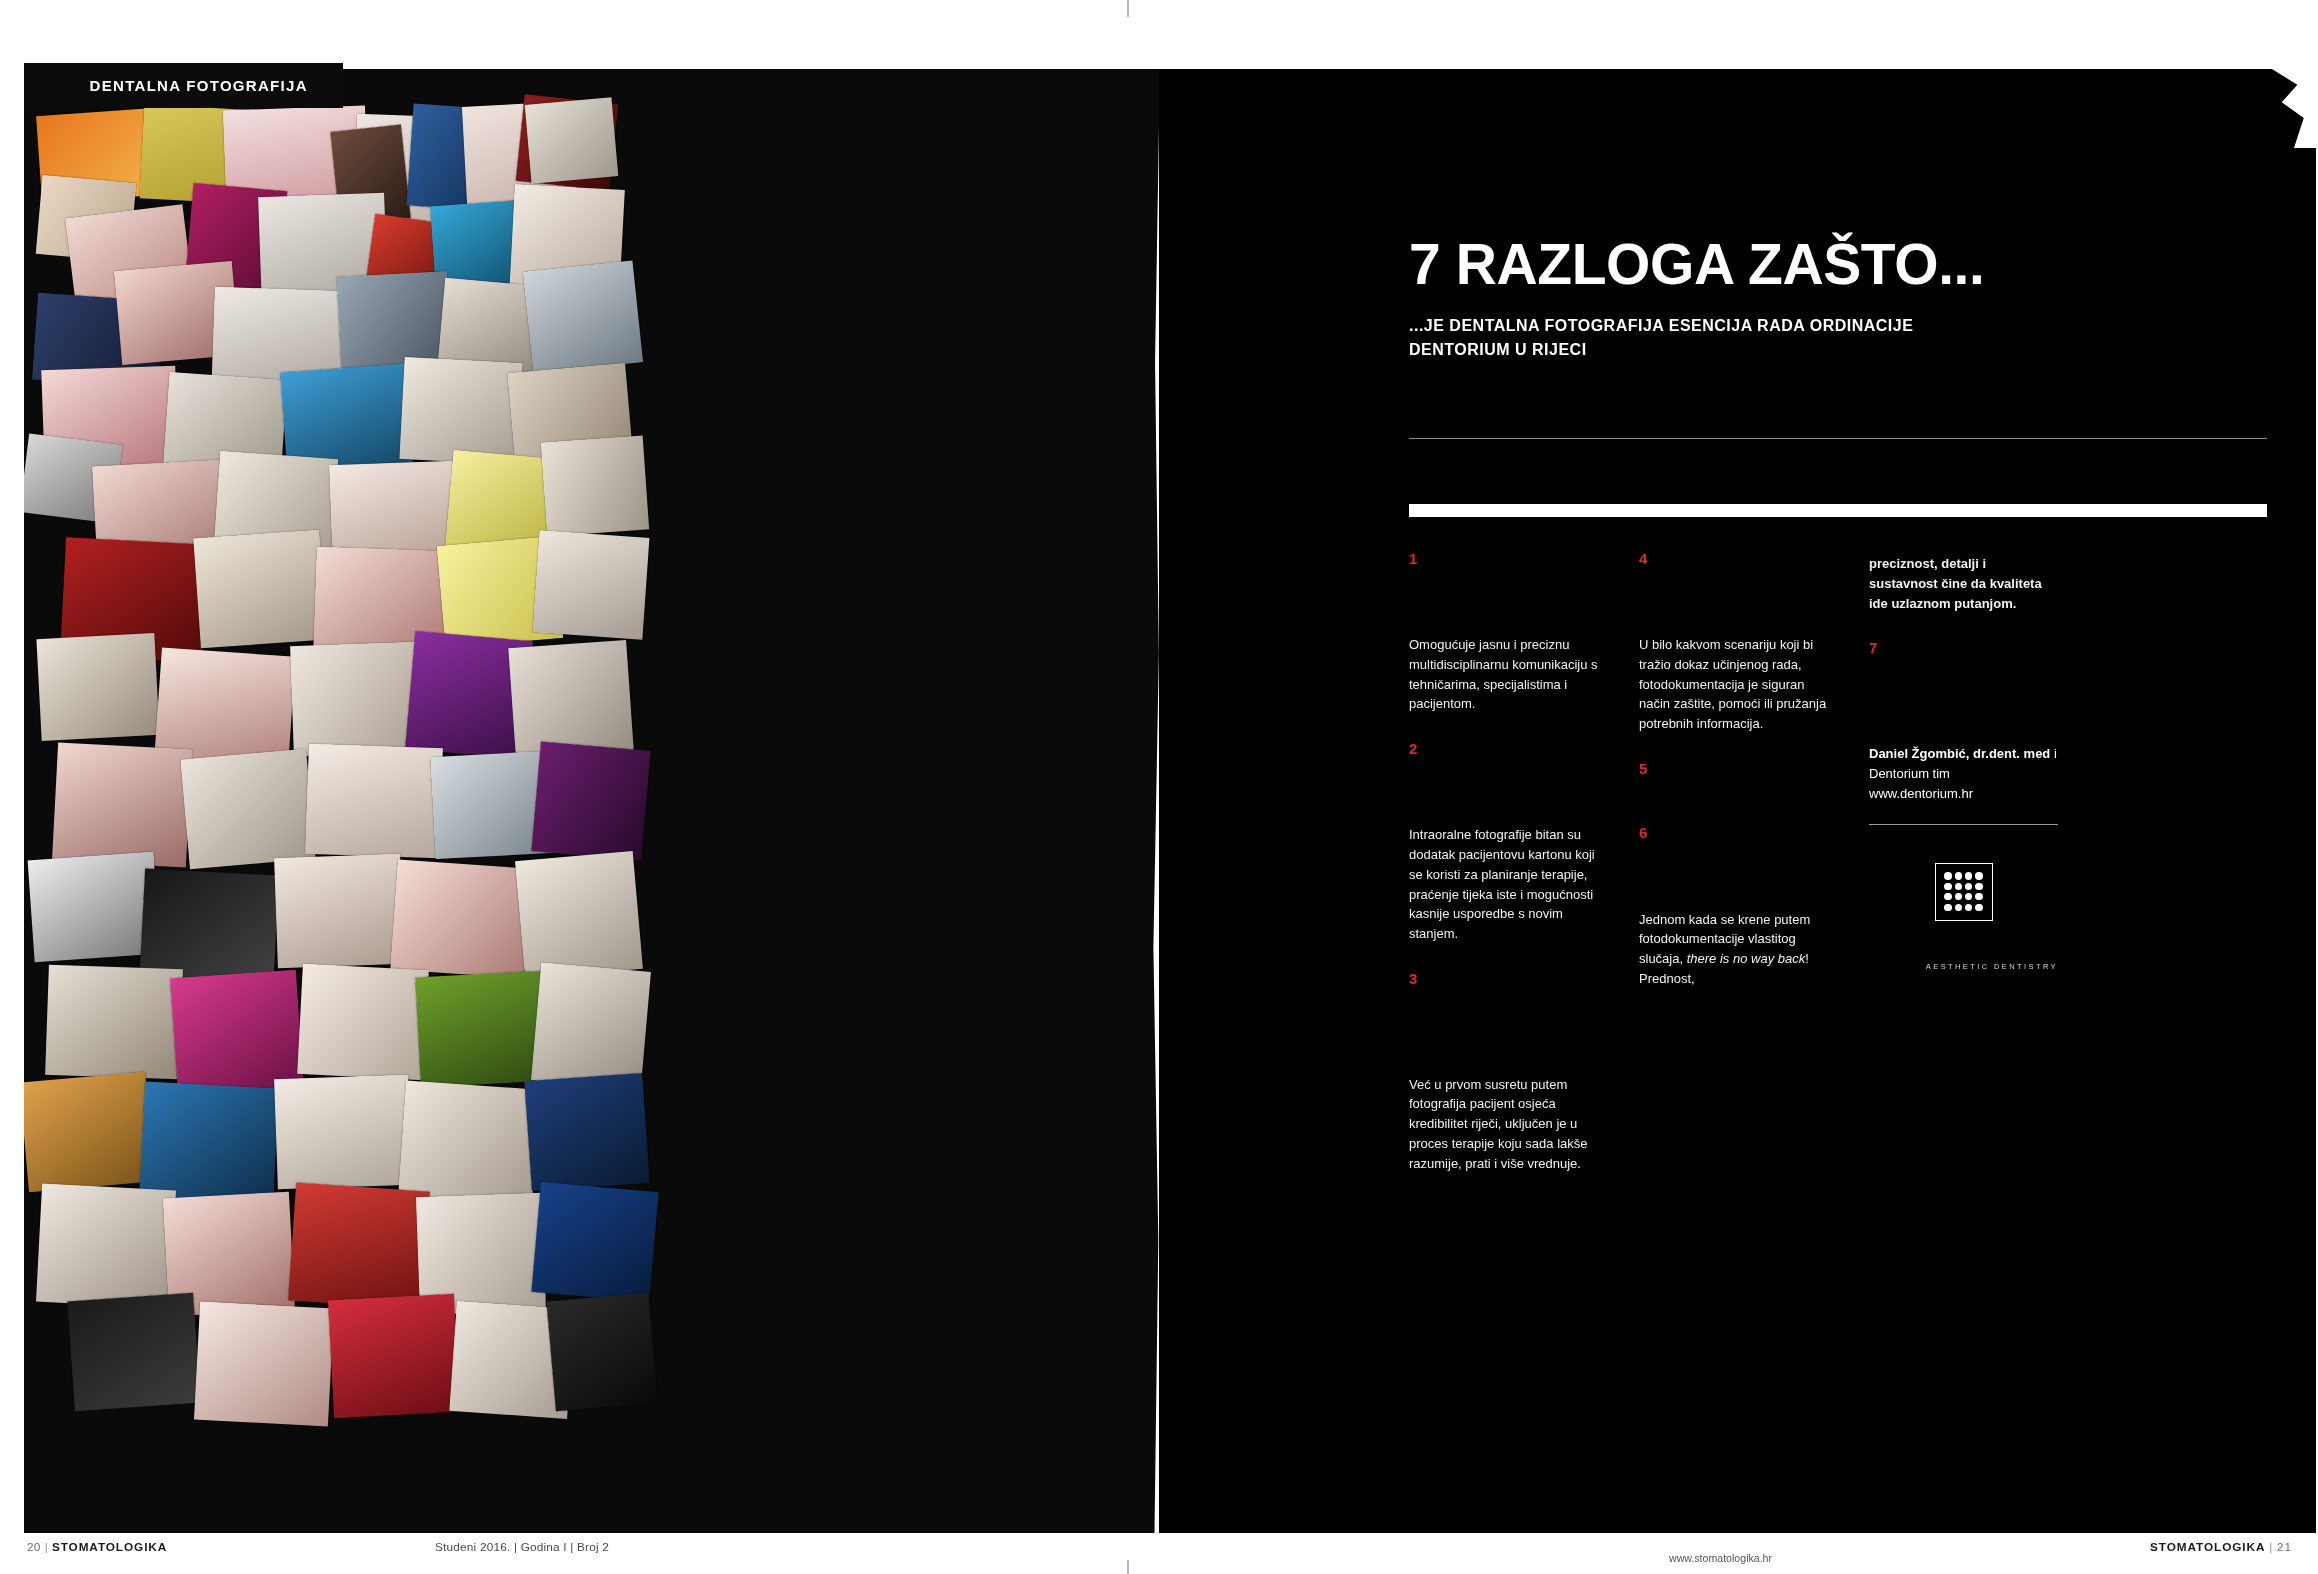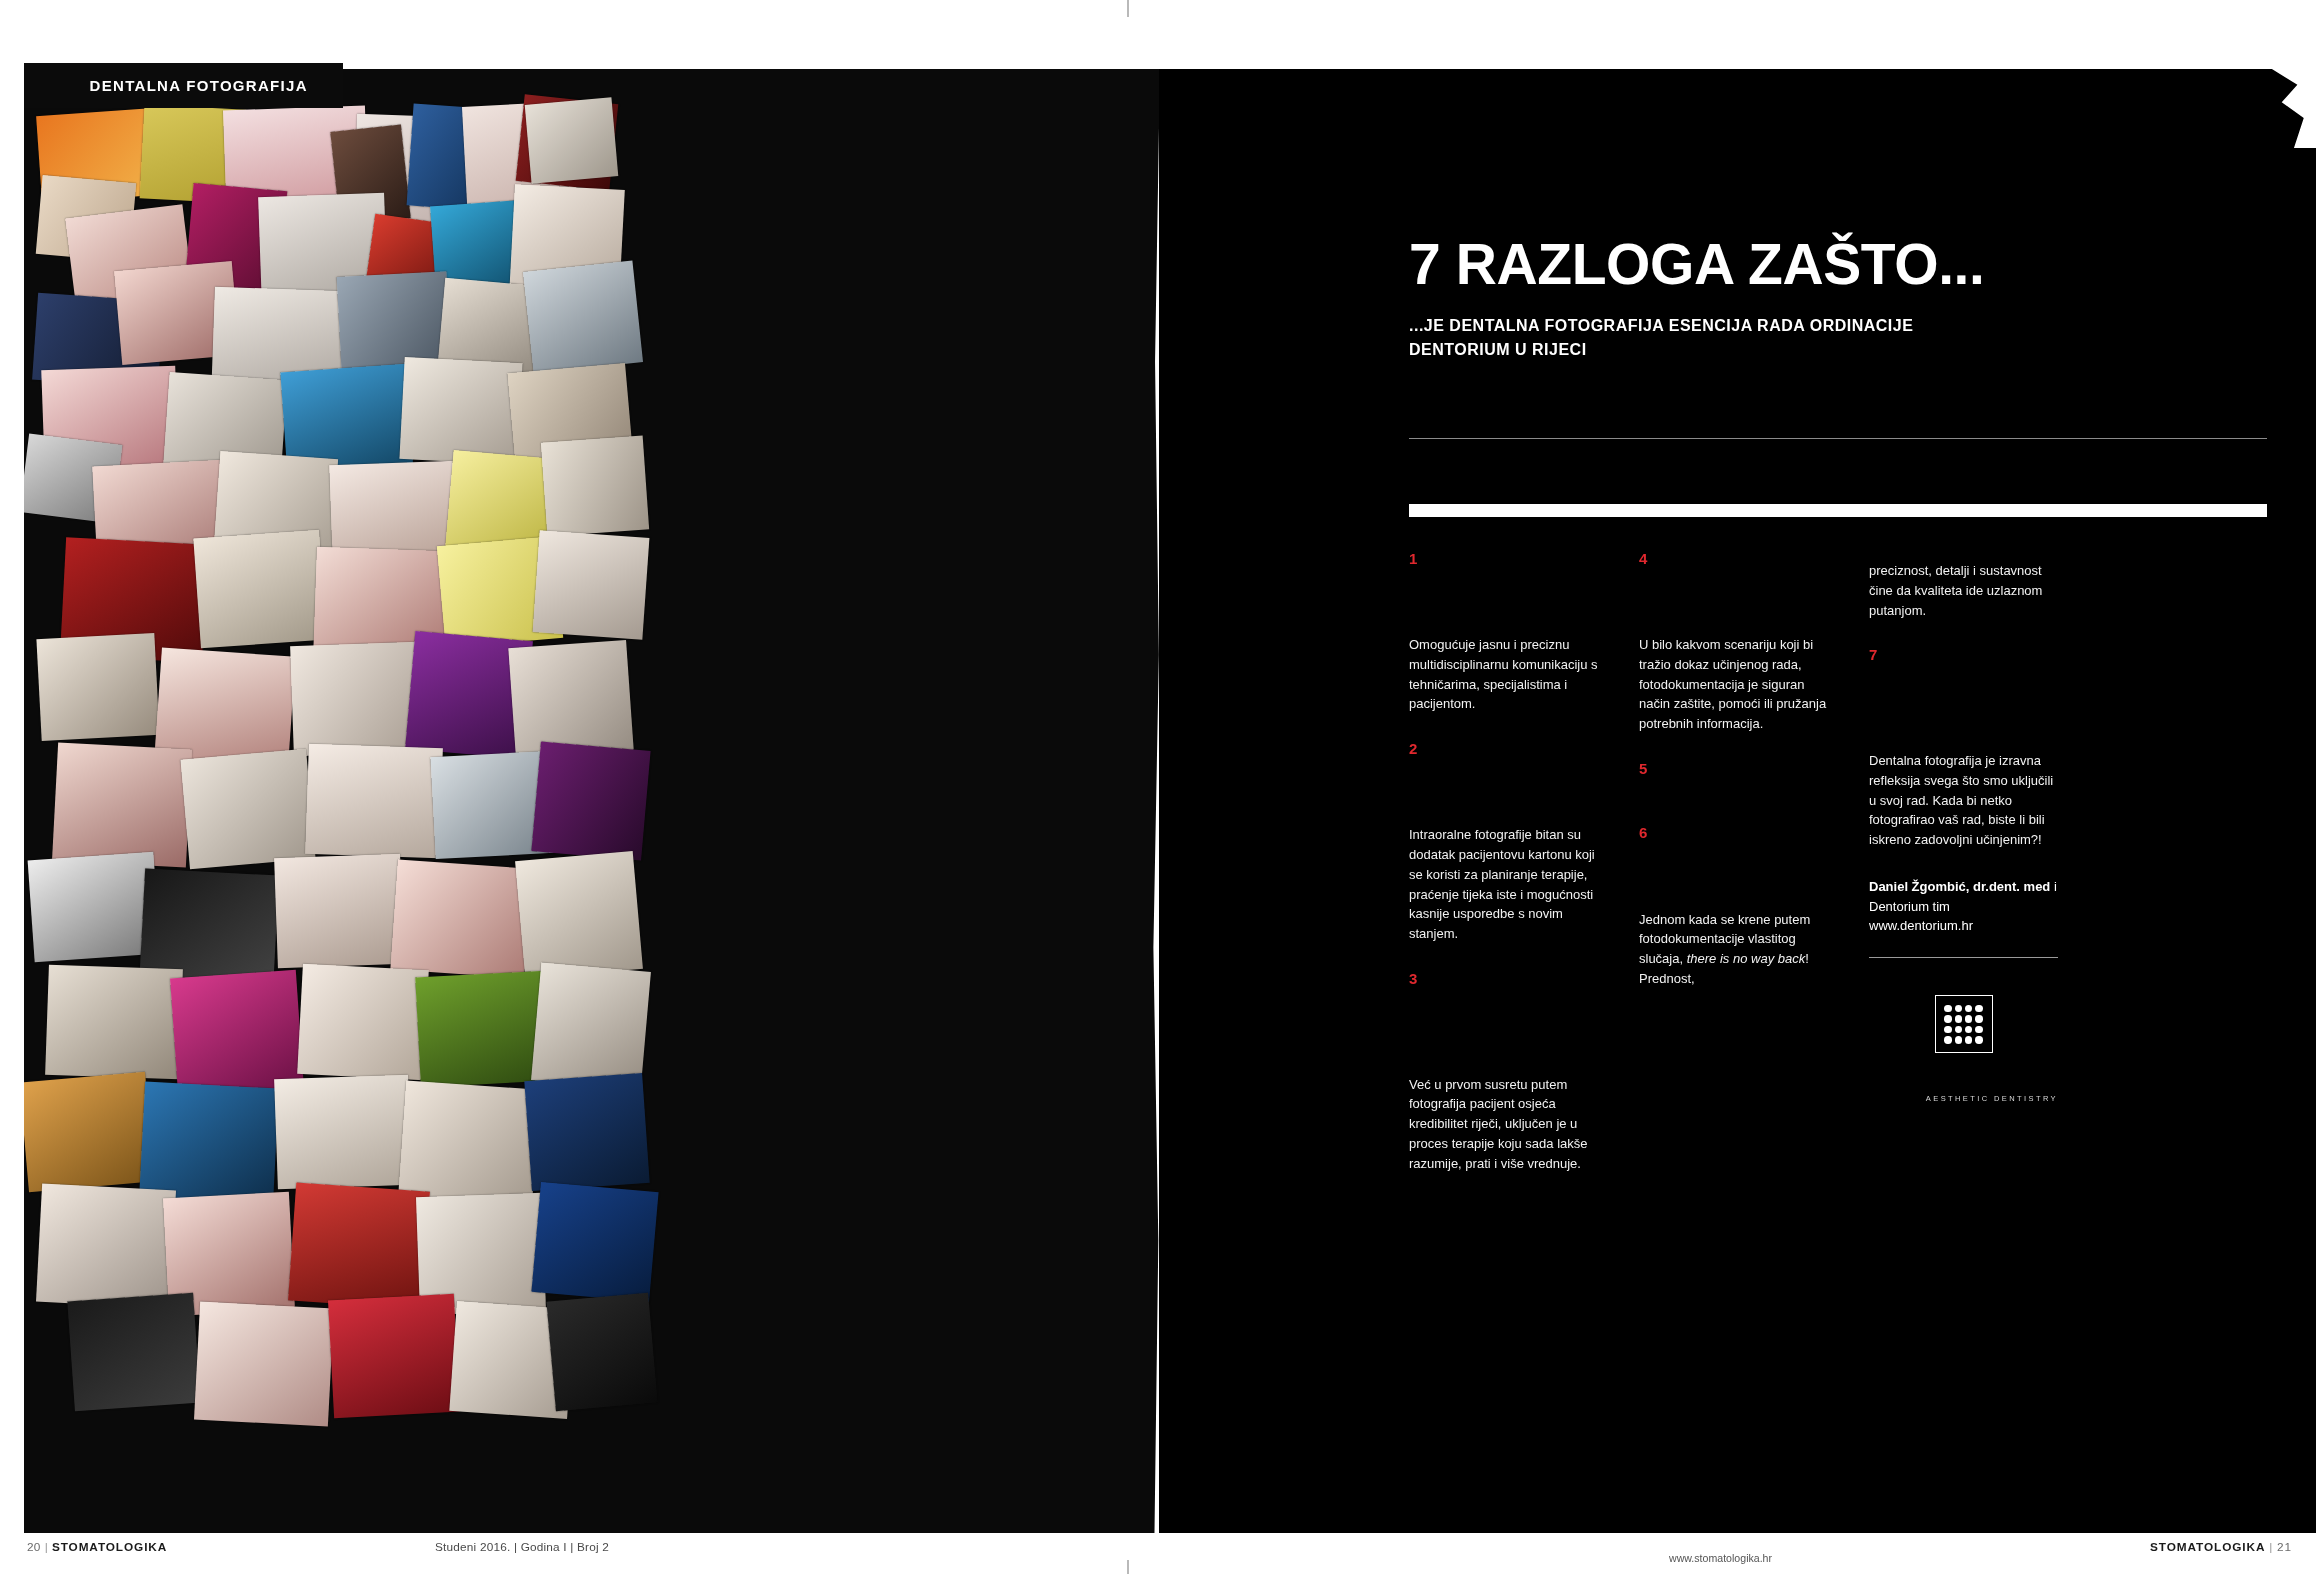--- a/index.html
+++ b/index.html
@@ -381,25 +381,24 @@
 
       <p class="num">5</p>
       <p class="sub">AUTENTIČNOST</p>
 
       <p class="num">6</p>
       <p class="sub">SAMOEDUKACIJA I USAVRŠAVANJE</p>
       <p class="body"><span>Jednom kada se krene putem fotodokumentacije vlastitog slučaja, </span><em>there is no way back</em><span>! Prednost,</span></p>
     </div>
 
     <div class="col">
-      <p class="body" style="margin-top:10px;">preciznost, detalji i sustavnost čine da kvaliteta ide uzlaznom putanjom.</p>
+      <p class="body" style="margin-top:3px;font-weight:bold;">preciznost, detalji i sustavnost čine da kvaliteta ide uzlaznom putanjom.</p>
 
       <p class="num">7</p>
       <p class="sub">JEDINO PRIHVATLJIVO JEST DATI SVE OD SEBE</p>
-      <p class="body">Dentalna fotografija je izravna refleksija svega što smo uključili u svoj rad. Kada bi netko fotografirao vaš rad, biste li bili iskreno zadovoljni učinjenim?!</p>
 
       <p class="byline"><b>Daniel Žgombić, dr.dent. med</b><span> i Dentorium tim</span><br><span>www.dentorium.hr</span></p>
 
       <div class="byline-rule"></div>
 
       <div class="logo-wrap">
         <div class="logo-mark">
           <span class="logo-dot"></span>
           <span class="logo-dot"></span>
           <span class="logo-dot"></span>

